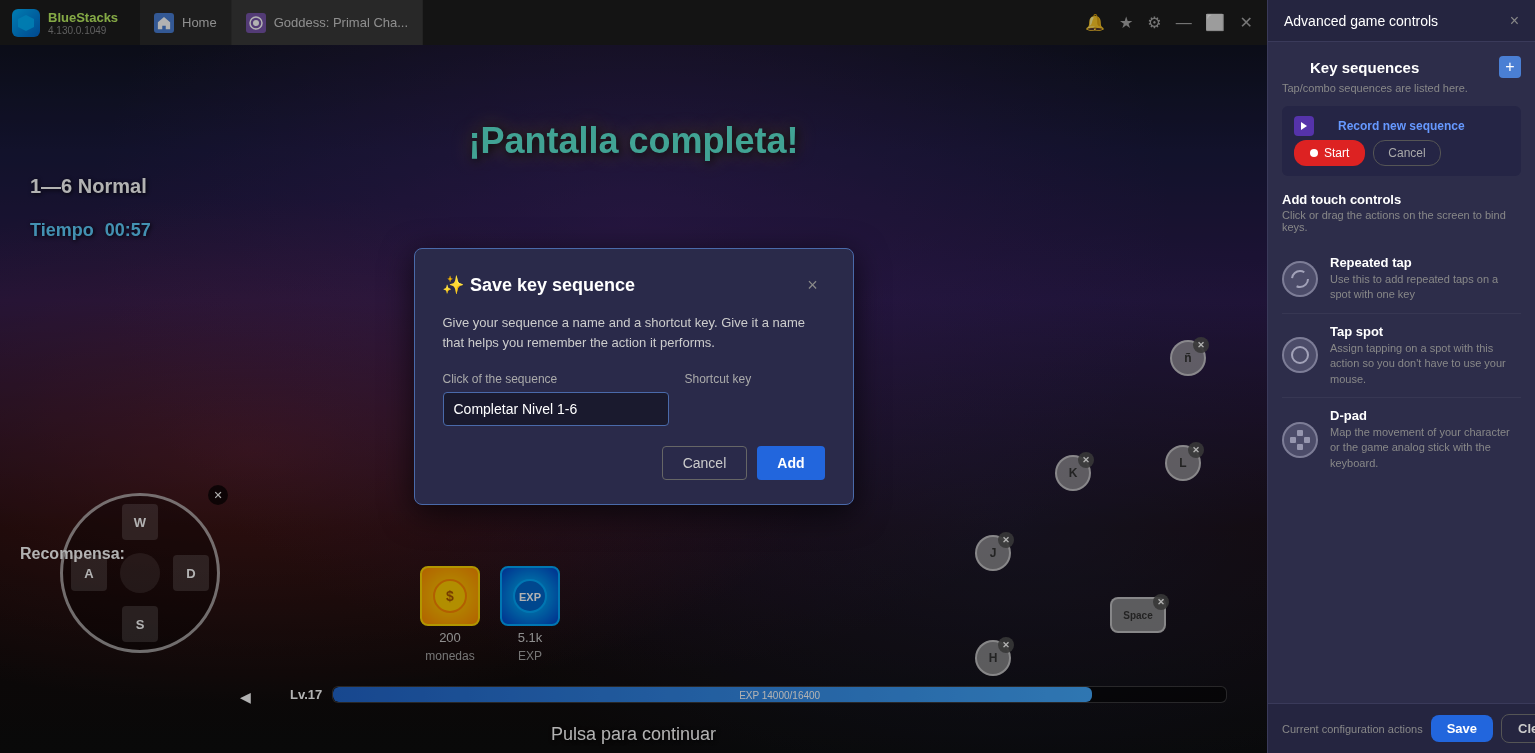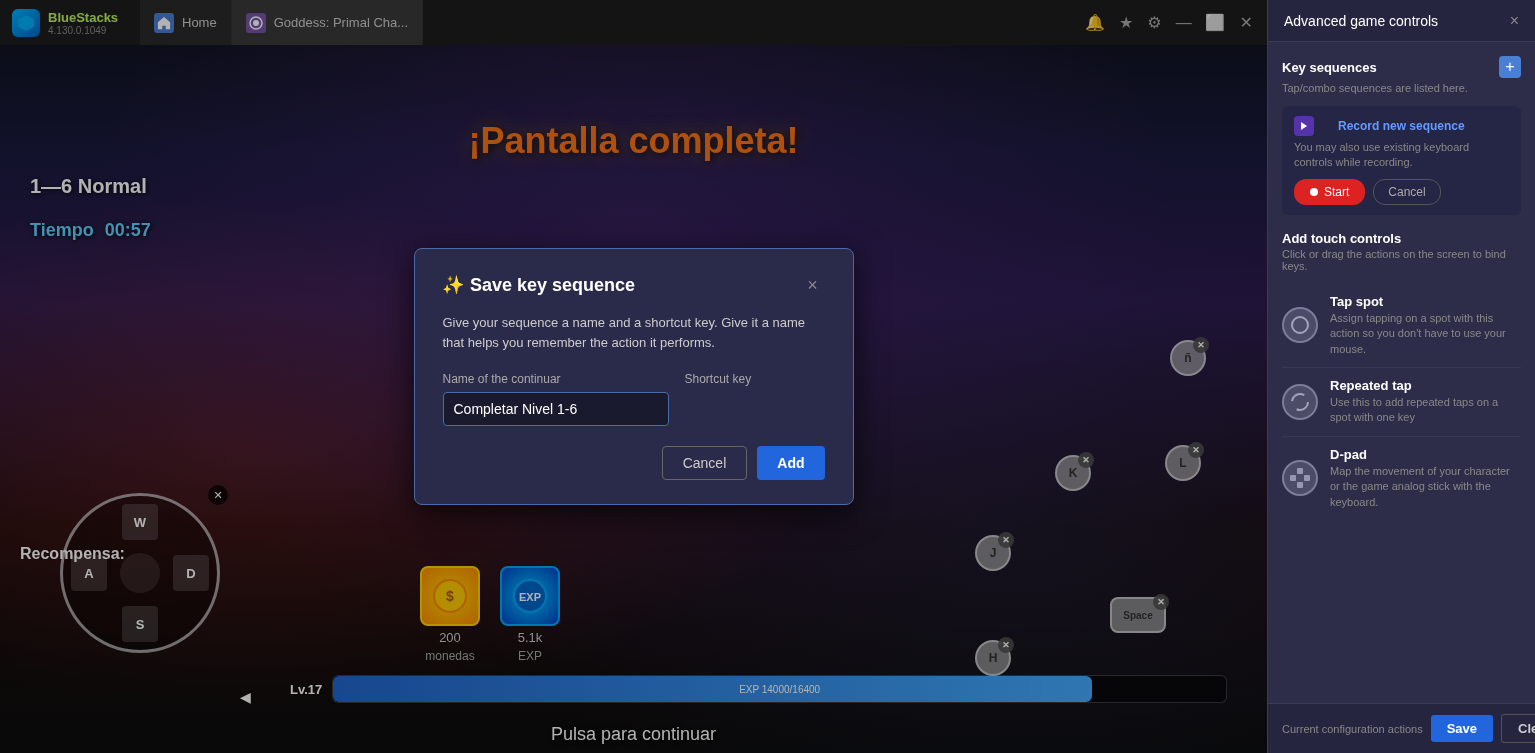--- a/index.html
+++ b/index.html
@@ -106,21 +106,21 @@
       font-size: 16px;
       cursor: pointer;
     }
 
     
     .game-title {
       position: absolute;
       top: 80px;
       left: 50%;
       transform: translateX(-50%);
-      color: #f97316;
+      color: #5eead4;
       font-size: 36px;
       font-weight: bold;
       text-shadow: 2px 2px 8px rgba(0,0,0,0.8), 0 0 20px rgba(240,180,0,0.4);
       white-space: nowrap;
     }
 
     .level-info {
       position: absolute;
       top: 175px;
       left: 30px;
@@ -275,21 +275,21 @@
 
     .level-badge {
       color: white;
       font-size: 13px;
       font-weight: bold;
       white-space: nowrap;
     }
 
     .exp-bar {
       flex: 1;
-      height: 28px;
+      height: 17px;
       background: rgba(0,0,0,0.5);
       border-radius: 6px;
       border: 1px solid rgba(255,255,255,0.2);
       overflow: hidden;
       position: relative;
     }
 
     .exp-fill {
       height: 100%;
       background: linear-gradient(90deg, #2266cc, #44aaff);
@@ -510,22 +510,23 @@
     
     .section-header {
       display: flex;
       align-items: center;
       justify-content: space-between;
       margin-bottom: 4px;
     }
 
     .section-title {
       color: white;
-      font-size: 13px;
-      font-weight: bold;
+      font-size: 15px;
+      font-weight: bold;
+      margin-left: 28px;
     }
 
     .section-add-btn {
       width: 22px;
       height: 22px;
       background: #4a7fd4;
       border-radius: 4px;
       display: flex;
       align-items: center;
       justify-content: center;
@@ -682,21 +683,21 @@
       padding: 10px 14px;
       background: #252540;
       border-top: 1px solid #3a3a5a;
       display: flex;
       align-items: center;
       gap: 8px;
     }
 
     .btn-footer {
       padding: 6px 16px;
-      border-radius: 3px;
+      border-radius: 8px;
       font-size: 13px;
       cursor: pointer;
       font-weight: bold;
     }
 
     .btn-save {
       background: #2266dd;
       border: none;
       color: white;
     }
@@ -843,21 +844,21 @@
 
   <div class="dialog-overlay">
     <div class="dialog">
       <div class="dialog-header">
         <div class="dialog-title">✨ Save key sequence</div>
         <div class="dialog-close">×</div>
       </div>
       <div class="dialog-desc">Give your sequence a name and a shortcut key. Give it a name that helps you remember the action it performs.</div>
       <div class="dialog-fields">
         <div class="dialog-field">
-          <div class="field-label">Name of the continuar</div>
+          <div class="field-label">Click of the sequence</div>
           <input class="field-input" type="text" value="Completar Nivel 1-6" style="">
         </div>
         <div class="dialog-field shortcut">
           <div class="field-label">Shortcut key</div>
         </div>
       </div>
       <div class="dialog-actions">
         <button class="btn-cancel">Cancel</button>
         <button class="btn-add">Add</button>
       </div>
@@ -881,52 +882,51 @@
 
     <div class="record-box">
       <div class="record-header">
         <div class="record-icon">
           <svg width="12" height="12" viewBox="0 0 12 12">
               <path d="M3 2 L9 6 L3 10 Z" fill="white"></path>
             </svg>
         </div>
         <div class="record-title">Record new sequence</div>
       </div>
-      <div class="record-desc">You may also use existing keyboard controls while recording.</div>
       <div class="record-actions">
         <button class="btn-start">Start</button>
         <button class="btn-cancel-sm">Cancel</button>
       </div>
     </div>
 
     <div class="add-touch-section">
       <div class="touch-section-title">Add touch controls</div>
       <div class="touch-section-desc">Click or drag the actions on the screen to bind keys.</div>
+
+      <div class="touch-item">
+        <div class="touch-icon">
+          <svg width="20" height="20" viewBox="0 0 20 20">
+              <circle cx="10" cy="10" r="8" fill="none" stroke="rgba(200,200,220,0.7)" stroke-width="2" stroke-dasharray="16 10"></circle>
+            </svg>
+        </div>
+        <div class="touch-info">
+          <div class="touch-name">Repeated tap</div>
+          <div class="touch-desc">Use this to add repeated taps on a spot with one key</div>
+        </div>
+      </div>
 
       <div class="touch-item">
         <div class="touch-icon">
           <svg width="20" height="20" viewBox="0 0 20 20">
               <circle cx="10" cy="10" r="8" fill="none" stroke="rgba(200,200,220,0.7)" stroke-width="2"></circle>
             </svg>
         </div>
         <div class="touch-info">
           <div class="touch-name">Tap spot</div>
           <div class="touch-desc">Assign tapping on a spot with this action so you don't have to use your mouse.</div>
-        </div>
-      </div>
-
-      <div class="touch-item">
-        <div class="touch-icon">
-          <svg width="20" height="20" viewBox="0 0 20 20">
-              <circle cx="10" cy="10" r="8" fill="none" stroke="rgba(200,200,220,0.7)" stroke-width="2" stroke-dasharray="16 10"></circle>
-            </svg>
-        </div>
-        <div class="touch-info">
-          <div class="touch-name">Repeated tap</div>
-          <div class="touch-desc">Use this to add repeated taps on a spot with one key</div>
         </div>
       </div>
 
       <div class="touch-item">
         <div class="touch-icon">
           <svg width="22" height="22" viewBox="0 0 22 22">
             <rect x="8" y="1" width="6" height="6" rx="1" fill="rgba(200,200,220,0.6)"></rect>
             <rect x="8" y="15" width="6" height="6" rx="1" fill="rgba(200,200,220,0.6)"></rect>
             <rect x="1" y="8" width="6" height="6" rx="1" fill="rgba(200,200,220,0.6)"></rect>
             <rect x="15" y="8" width="6" height="6" rx="1" fill="rgba(200,200,220,0.6)"></rect>

